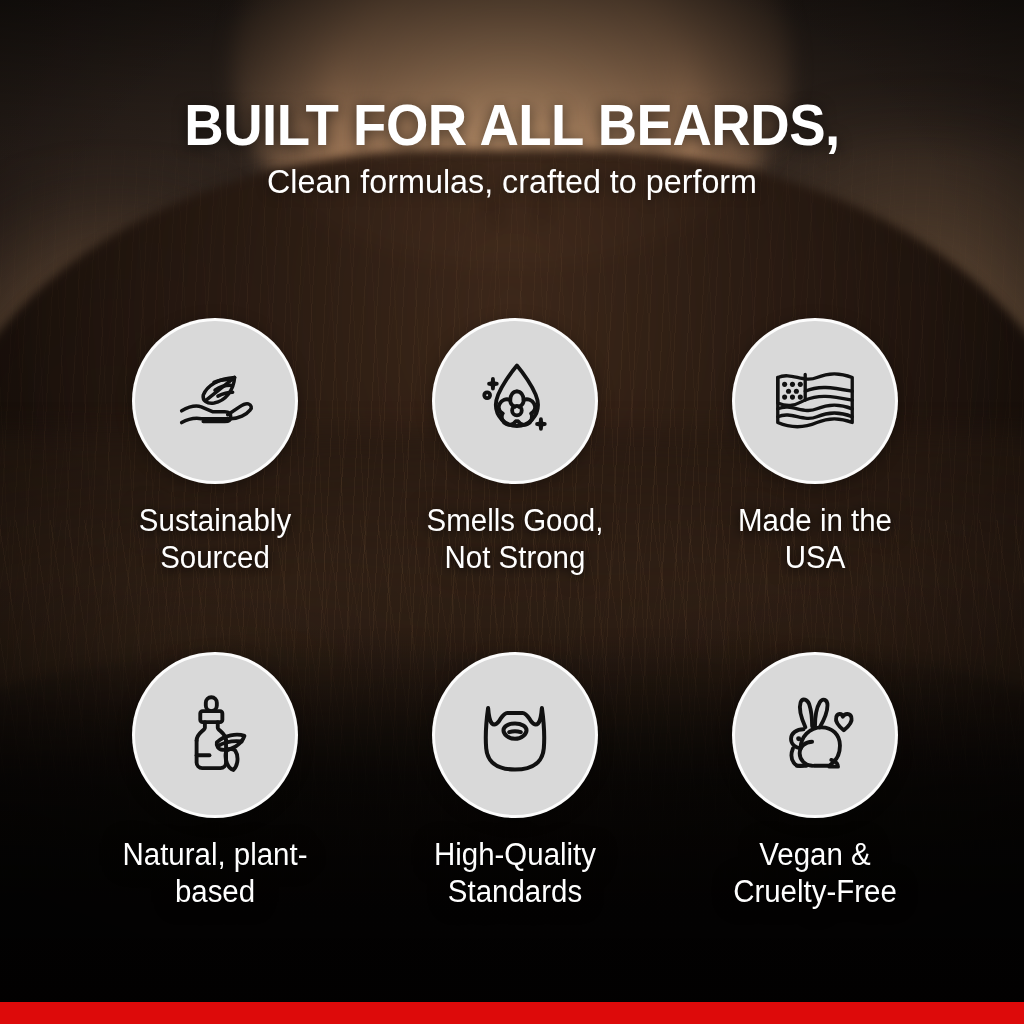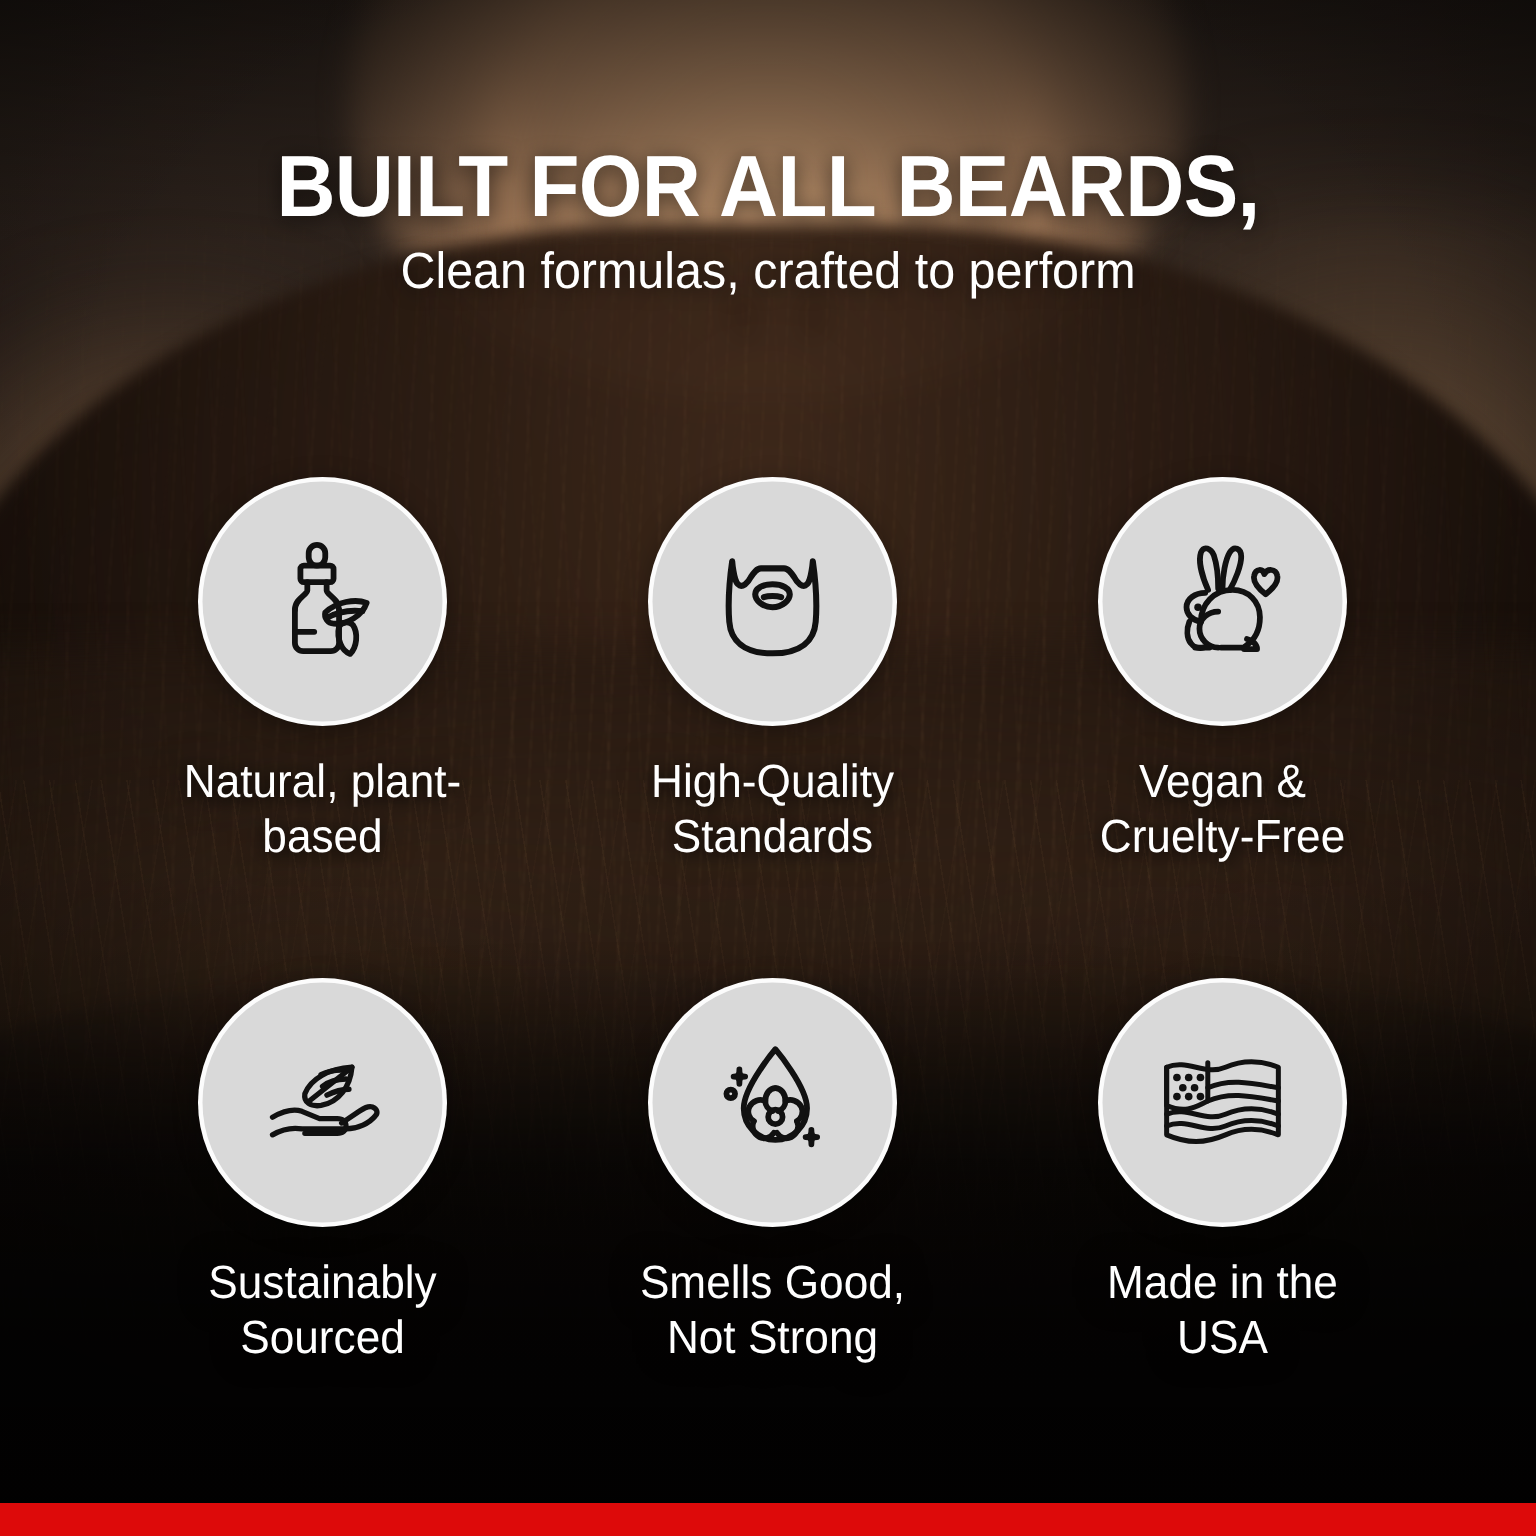--- a/index.html
+++ b/index.html
@@ -223,90 +223,20 @@
 
     <div class="headline">BUILT FOR ALL BEARDS,</div>
     <div class="subhead">Clean formulas, crafted to perform</div>
 
     <div class="grid">
 
       <div class="row">
 
         <div class="cell c0">
           <div class="badge" style="background: rgb(217, 217, 217);">
-            <svg width="92" height="92" viewBox="0 0 100 100" fill="none" stroke="#111" stroke-width="4.2" stroke-linecap="round" stroke-linejoin="round">
-
-              <rect x="40" y="9" width="12" height="15" rx="6"></rect>
-
-              <rect x="34" y="24" width="24" height="12" rx="2.5"></rect>
-
-              <path d="M39 36v6c0 3-9 6-9 14"></path>
-              <path d="M53 36v6c0 3 9 6 9 14"></path>
-
-              <path d="M30 56v24a6 6 0 0 0 6 6h20a6 6 0 0 0 6-6V56"></path>
-
-              <path d="M30 72h14"></path>
-
-              <path d="M52 58c8-8 22-10 30-7-3 9-14 16-24 15-4 0-7-4-6-8z"></path>
-              <path d="M53 62c7-4 17-6 26-5"></path>
-              <path d="M62 68c-2 9 2 18 8 20 5-5 6-15 2-21-3-3-8-2-10 1z"></path>
-            </svg>
-          </div>
-          <div class="label">Natural, plant-
-based</div>
-        </div>
-
-        <div class="cell c1">
-          <div class="badge" style="background: rgb(217, 217, 217);">
-            <svg width="96" height="96" viewBox="0 0 100 100" fill="none" stroke="#111" stroke-width="4.2" stroke-linecap="round" stroke-linejoin="round">
-
-              <path d="M22 22c0 0 1 13 4 16 3 3 7-1 9-5 2-3 4-6 7-6h16c3 0 5 3 7 6 2 4 6 8 9 5 3-3 4-16 4-16
-                       2 14 3 30 2 42 -1 13-10 22-30 22S21 77 20 64c-1-12 0-28 2-42z"></path>
-
-              <path d="M38 45c0-4 5-7 12-7s12 3 12 7-5 9-12 9-12-5-12-9z"></path>
-              <path d="M44 47c3-1 9-1 12 0"></path>
-            </svg>
-          </div>
-          <div class="label">High-Quality
-Standards</div>
-        </div>
-
-        <div class="cell c2">
-          <div class="badge" style="background: rgb(217, 217, 217);">
-            <svg width="96" height="96" viewBox="0 0 100 100" fill="none" stroke="#111" stroke-width="4" stroke-linecap="round" stroke-linejoin="round">
-
-              <path d="M40 42c-4-9-7-20-5-26 2-5 7-3 9 2 2 6 3 16 3 23"></path>
-              <path d="M50 41c0-9 2-20 5-25 3-5 8-3 8 3 0 6-4 16-8 23"></path>
-
-              <path d="M38 44c-7 0-13 4-13 10 0 5 4 9 10 10"></path>
-
-              <path d="M35 64c0-12 9-22 22-22 11 0 19 8 19 19 0 9-4 16-10 20"></path>
-
-              <path d="M47 82c-7 0-13-6-13-13 0-7 6-12 13-12"></path>
-
-              <path d="M27 64c-2 5-2 11 1 15 2 3 6 4 9 3"></path>
-              <path d="M31 82h10"></path>
-              <path d="M49 82h18"></path>
-              <path d="M67 76c4 1 7 4 7 7h-9"></path>
-
-              <circle cx="33" cy="54" r="2.6" fill="#111" stroke="none"></circle>
-
-              <path d="M79 31c2-4 8-4 9 1 1 4-3 9-8 13-5-4-9-9-8-13 1-5 6-5 7-1z"></path>
-            </svg>
-          </div>
-          <div class="label">Vegan &amp;
-Cruelty-Free</div>
-        </div>
-
-      </div>
-
-      <div class="row">
-
-        <div class="cell c0">
-          <div class="badge" style="background: rgb(217, 217, 217);">
             <svg width="98" height="98" viewBox="0 0 100 100" fill="none" stroke="#111" stroke-width="3.6" stroke-linecap="round" stroke-linejoin="round">
 
               <path d="M38 44c4-10 16-17 32-18-1 13-9 24-21 26-7 1-12-2-11-8z"></path>
               <path d="M70 26 41 49"></path>
               <path d="M63 28c-5 0-10 1-14 3"></path>
               <path d="M66 34c-6 0-12 2-16 5"></path>
               <path d="M68 41c-6 0-11 2-15 4"></path>
 
               <path d="M16 60c7-4 14-6 20-4l12 5h12c4 0 6 2 6 5s-2 5-6 5H38"></path>
               <path d="M16 72c7-4 14-5 20-4h30c8 0 16-4 20-9 2-2 1-5-2-6-3-1-6 1-9 3l-12 8"></path>
@@ -362,17 +292,87 @@
                   <circle cx="27" cy="46" r="2.6"></circle>
                   <circle cx="35" cy="46" r="2.6"></circle>
               </g>
             </svg>
           </div>
           <div class="label">Made in the
 USA</div>
         </div>
 
       </div>
+
+      <div class="row">
+
+        <div class="cell c0">
+          <div class="badge" style="background: rgb(217, 217, 217);">
+            <svg width="92" height="92" viewBox="0 0 100 100" fill="none" stroke="#111" stroke-width="4.2" stroke-linecap="round" stroke-linejoin="round">
+
+              <rect x="40" y="9" width="12" height="15" rx="6"></rect>
+
+              <rect x="34" y="24" width="24" height="12" rx="2.5"></rect>
+
+              <path d="M39 36v6c0 3-9 6-9 14"></path>
+              <path d="M53 36v6c0 3 9 6 9 14"></path>
+
+              <path d="M30 56v24a6 6 0 0 0 6 6h20a6 6 0 0 0 6-6V56"></path>
+
+              <path d="M30 72h14"></path>
+
+              <path d="M52 58c8-8 22-10 30-7-3 9-14 16-24 15-4 0-7-4-6-8z"></path>
+              <path d="M53 62c7-4 17-6 26-5"></path>
+              <path d="M62 68c-2 9 2 18 8 20 5-5 6-15 2-21-3-3-8-2-10 1z"></path>
+            </svg>
+          </div>
+          <div class="label">Natural, plant-
+based</div>
+        </div>
+
+        <div class="cell c1">
+          <div class="badge" style="background: rgb(217, 217, 217);">
+            <svg width="96" height="96" viewBox="0 0 100 100" fill="none" stroke="#111" stroke-width="4.2" stroke-linecap="round" stroke-linejoin="round">
+
+              <path d="M22 22c0 0 1 13 4 16 3 3 7-1 9-5 2-3 4-6 7-6h16c3 0 5 3 7 6 2 4 6 8 9 5 3-3 4-16 4-16
+                       2 14 3 30 2 42 -1 13-10 22-30 22S21 77 20 64c-1-12 0-28 2-42z"></path>
+
+              <path d="M38 45c0-4 5-7 12-7s12 3 12 7-5 9-12 9-12-5-12-9z"></path>
+              <path d="M44 47c3-1 9-1 12 0"></path>
+            </svg>
+          </div>
+          <div class="label">High-Quality
+Standards</div>
+        </div>
+
+        <div class="cell c2">
+          <div class="badge" style="background: rgb(217, 217, 217);">
+            <svg width="96" height="96" viewBox="0 0 100 100" fill="none" stroke="#111" stroke-width="4" stroke-linecap="round" stroke-linejoin="round">
+
+              <path d="M40 42c-4-9-7-20-5-26 2-5 7-3 9 2 2 6 3 16 3 23"></path>
+              <path d="M50 41c0-9 2-20 5-25 3-5 8-3 8 3 0 6-4 16-8 23"></path>
+
+              <path d="M38 44c-7 0-13 4-13 10 0 5 4 9 10 10"></path>
+
+              <path d="M35 64c0-12 9-22 22-22 11 0 19 8 19 19 0 9-4 16-10 20"></path>
+
+              <path d="M47 82c-7 0-13-6-13-13 0-7 6-12 13-12"></path>
+
+              <path d="M27 64c-2 5-2 11 1 15 2 3 6 4 9 3"></path>
+              <path d="M31 82h10"></path>
+              <path d="M49 82h18"></path>
+              <path d="M67 76c4 1 7 4 7 7h-9"></path>
+
+              <circle cx="33" cy="54" r="2.6" fill="#111" stroke="none"></circle>
+
+              <path d="M79 31c2-4 8-4 9 1 1 4-3 9-8 13-5-4-9-9-8-13 1-5 6-5 7-1z"></path>
+            </svg>
+          </div>
+          <div class="label">Vegan &amp;
+Cruelty-Free</div>
+        </div>
+
+      </div>
     </div>
 
     <div class="redbar" style="background: rgb(221, 10, 10);"></div>
   </div>
 </div>
 
 </body></html>

